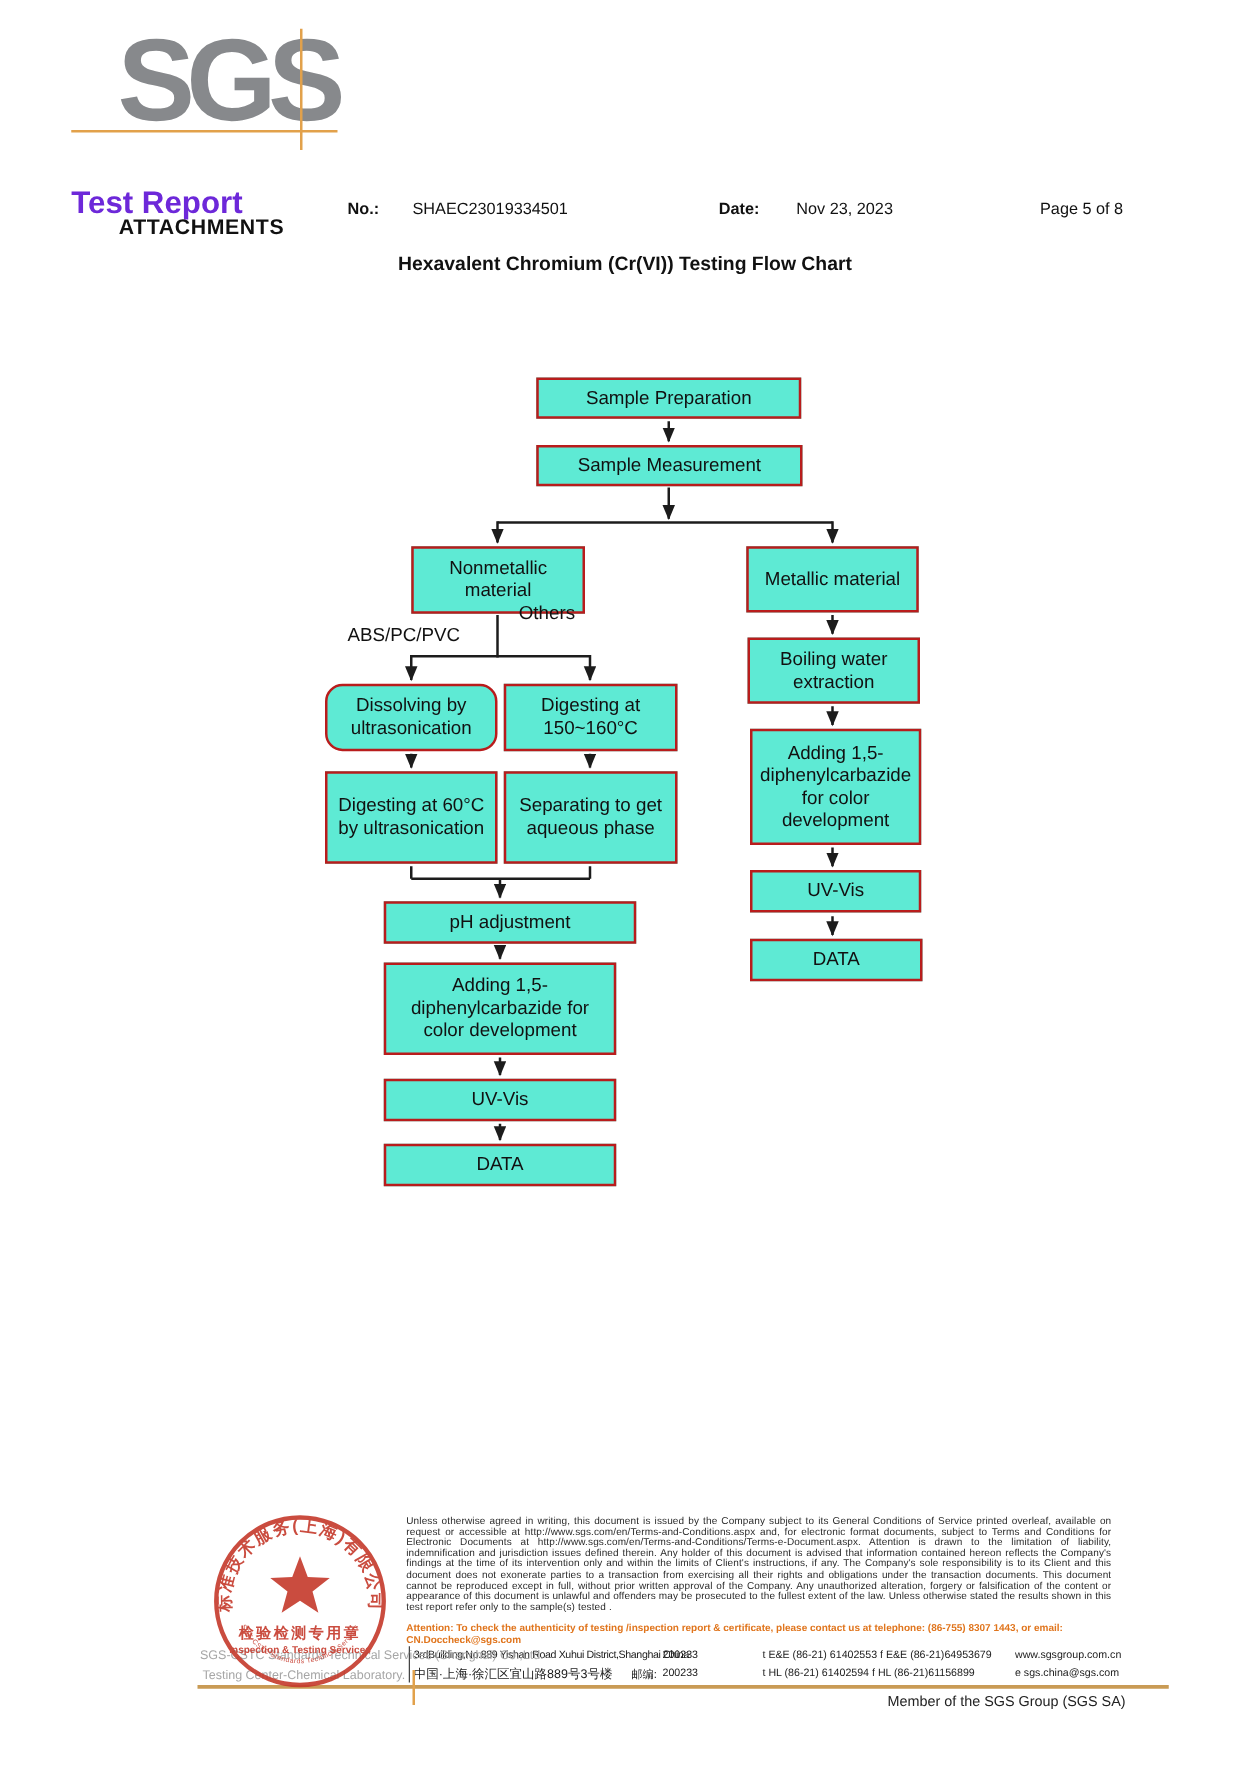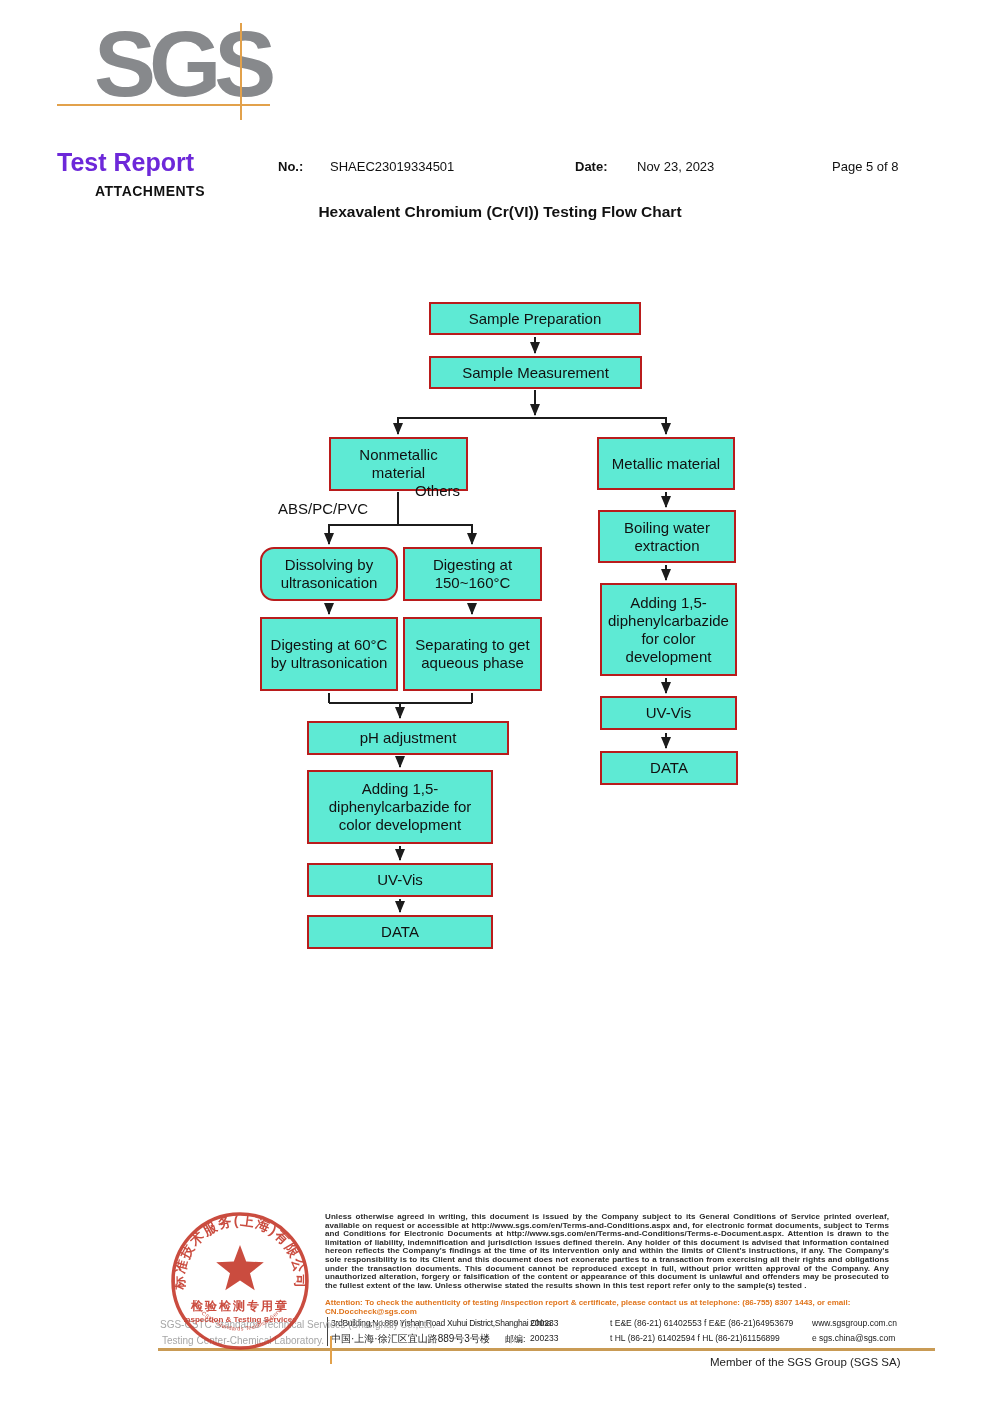--- a/index.html
+++ b/index.html
@@ -8,39 +8,39 @@
   .page { position:relative; width:1000px; height:1415px; background:#fff; overflow:hidden; }
 
   
   .logo-text { position:absolute; left:94px; top:18px; font-size:93px; font-weight:bold;
                letter-spacing:-7px; color:#87898c; line-height:1; }
   .logo-hline { position:absolute; left:57px; top:104px; width:213px; height:2px; background:#e2a14b; }
   .logo-vline { position:absolute; left:240px; top:23px; width:2px; height:97px; background:#e2a14b; }
 
   
   .report-title { position:absolute; left:57px; top:148px; font-size:25px; font-weight:bold; color:#6d28d9; }
-  .attachments { position:absolute; left:95px; top:183px; font-size:14px; font-weight:bold; letter-spacing:0.5px; }
+  .attachments { position:absolute; left:95px; top:172px; font-size:17px; font-weight:bold; letter-spacing:0.5px; }
   .hdr { position:absolute; top:159px; font-size:13px; }
   .hdr.b { font-weight:bold; }
   .flow-title { position:absolute; left:0; top:203px; width:1000px; text-align:center;
                 font-size:15.5px; font-weight:bold; }
 
   
   .node { position:absolute; border:2px solid #b91c1c; background:#5eead4; display:flex;
           align-items:center; justify-content:center; text-align:center;
           font-size:15px; line-height:1.2; color:#111; padding:2px 4px; z-index:2; }
   .node.brk { overflow-wrap:anywhere; }
   .branch-label { position:absolute; font-size:15px; color:#111; z-index:2; }
   #connectors { position:absolute; left:0; top:0; z-index:1; pointer-events:none; }
 
   
   .company-gray { position:absolute; left:160px; font-size:10px; color:#a6a6a6; z-index:1; }
   .stamp { position:absolute; left:169px; top:1210px; width:142px; height:142px; z-index:2; opacity:0.9; }
   .legal { position:absolute; left:325px; top:1213px; width:564px; font-size:8px; line-height:8.6px;
-           font-weight:bold; color:#2b2b2b; text-align:justify; letter-spacing:0.1px; }
+           font-weight:normal; color:#2b2b2b; text-align:justify; letter-spacing:0.1px; }
   .attention { position:absolute; left:325px; top:1299px; width:564px; font-size:8px; line-height:8.8px;
                font-weight:bold; color:#e0751d; }
   .addr { position:absolute; font-size:8.5px; color:#1a1a1a; white-space:nowrap; }
   .addr-divider { position:absolute; left:327px; top:1317px; width:1px; height:29px; background:#444; }
   .footer-tan-line { position:absolute; left:158px; top:1348px; width:777px; height:3px; background:#c99b55; }
   .footer-orange-v { position:absolute; left:330px; top:1336px; width:2px; height:28px; background:#e2a14b; }
   .member { position:absolute; left:710px; top:1356px; font-size:11.5px; color:#222; }
 </style>
 </head>
 <body>

